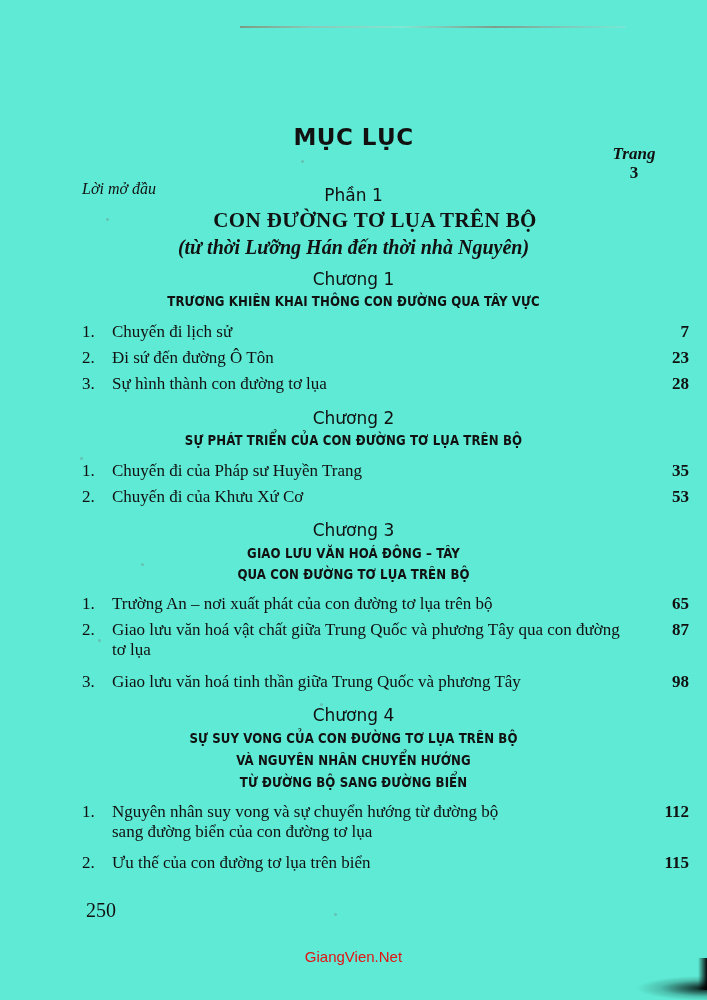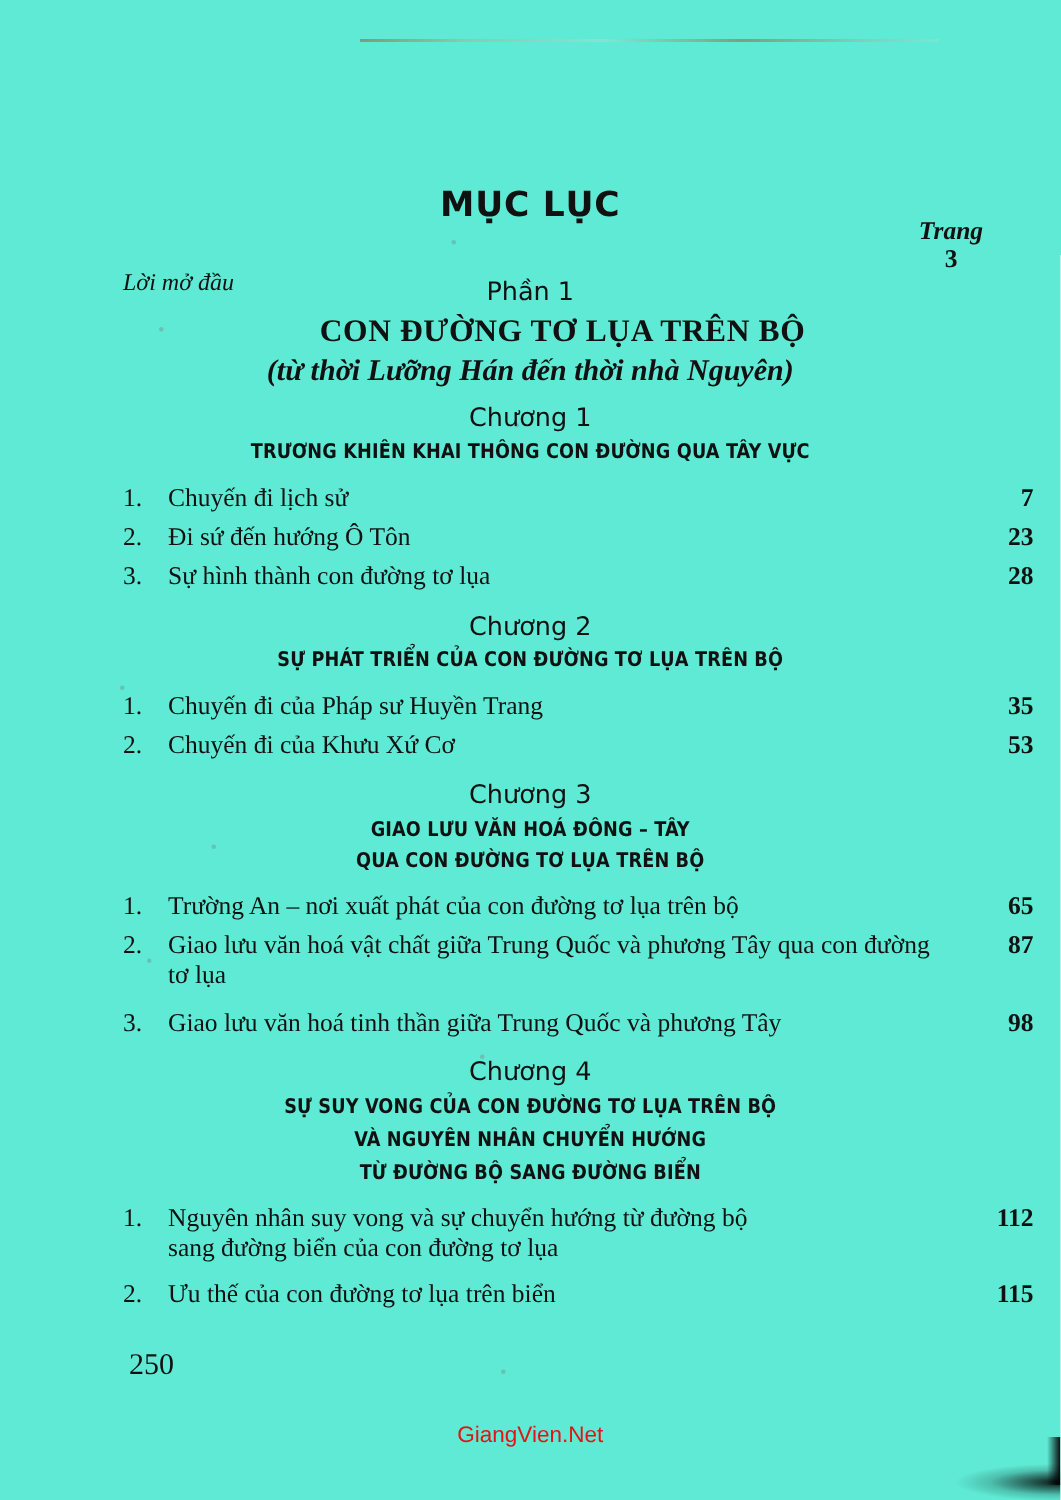--- a/index.html
+++ b/index.html
@@ -234,21 +234,21 @@
   <div class="chapter-label" style="top:269px;">Chương 1</div>
   <div class="chapter-heading" style="top:293px;">TRƯƠNG KHIÊN KHAI THÔNG CON ĐƯỜNG QUA TÂY VỰC</div>
 
   <div class="entry" style="top:322px;">
     <span class="num">1.</span>
     <span class="txt">Chuyến đi lịch sử</span>
     <span class="pg">7</span>
   </div>
   <div class="entry" style="top:348px;">
     <span class="num">2.</span>
-    <span class="txt">Đi sứ đến hướng Ô Tôn</span>
+    <span class="txt">Đi sứ đến đường Ô Tôn</span>
     <span class="pg">23</span>
   </div>
   <div class="entry" style="top:374px;">
     <span class="num">3.</span>
     <span class="txt">Sự hình thành con đường tơ lụa</span>
     <span class="pg">28</span>
   </div>
 
   <div class="chapter-label" style="top:408px;">Chương 2</div>
   <div class="chapter-heading" style="top:432px;">SỰ PHÁT TRIỂN CỦA CON ĐƯỜNG TƠ LỤA TRÊN BỘ</div>

